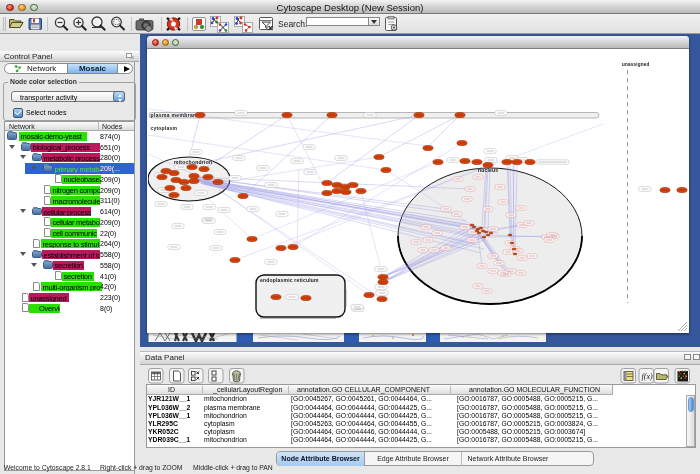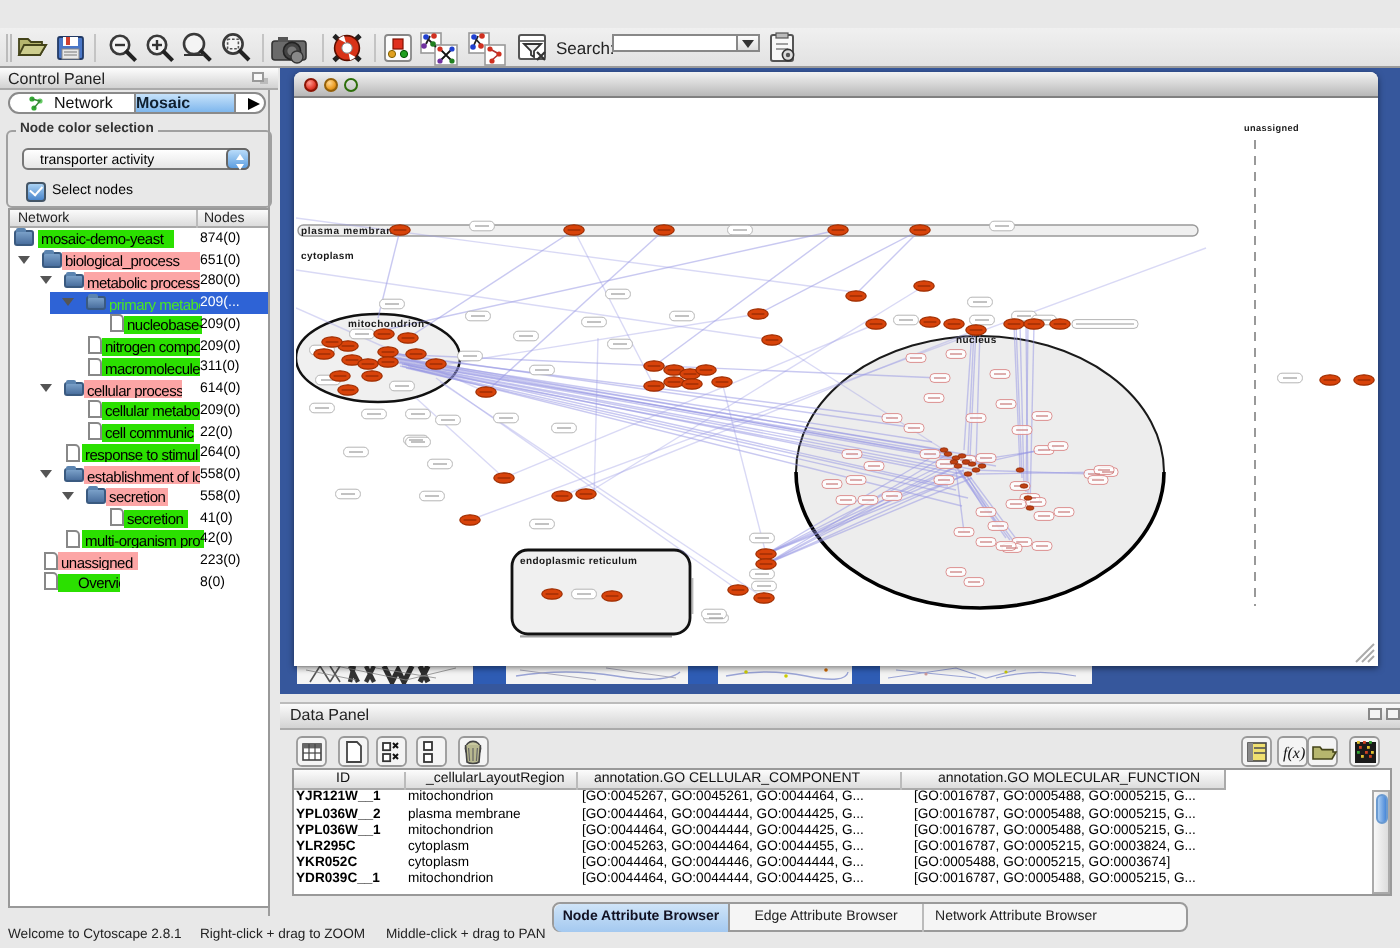--- a/index.html
+++ b/index.html
@@ -5,45 +5,45 @@
 html,body{width:700px;height:474px;overflow:hidden;background:#e8e8e8;font-family:"Liberation Sans",sans-serif;}
 .abs{position:absolute;}
 #page{position:relative;width:700px;height:474px;}
 
 #titlebar{left:0;top:0;width:700px;height:14px;background:linear-gradient(#f4f4f4,#d6d6d6 45%,#bcbcbc);border-bottom:1px solid #777;}
 #titlebar .tl{top:3.5px;width:7.5px;height:7.5px;border-radius:50%;}
 #title-text{width:700px;text-align:center;top:1.5px;font-size:9.5px;color:#111;}
 
 #toolbar{left:0;top:14px;width:700px;height:20px;background:linear-gradient(#f0f0f0,#e2e2e2);border-bottom:1px solid #9a9a9a;}
 
-#cp{left:0;top:34px;width:135px;height:424px;background:#e8e8e8;border-right:1px solid #9d9d9d;text-decoration:underline;}
+#cp{left:0;top:51px;width:135px;height:424px;background:#e8e8e8;border-right:1px solid #9d9d9d;text-decoration:underline;}
 #cp-head{left:0;top:0;width:139px;height:11px;background:linear-gradient(#fdfdfd,#d2d2d2);border-bottom:1px solid #aaa;font-size:8px;color:#222;padding:1px 0 0 4px;}#cp-headicon{left:126px;top:1.5px;width:6px;height:5.5px;border:1px solid #999;background:#f8f8f8;box-shadow:3px 2px 0 -1px #bbb;}
 #tabbar{left:4px;top:11.5px;width:129px;height:11px;background:#fff;border:1px solid #8a8a8a;border-radius:5.5px;overflow:hidden;}
-#tab-mosaic{left:62px;top:0;width:51px;height:11px;background:linear-gradient(#c6e2fa,#6fadea);border-left:1px solid #8a8a8a;border-right:1px solid #8a8a8a;font-weight:bold;font-size:8px;color:#102030;text-align:left;}
+#tab-mosaic{left:62px;top:0;width:51px;height:11px;background:linear-gradient(#c6e2fa,#6fadea);border-left:1px solid #8a8a8a;border-right:1px solid #8a8a8a;font-weight:bold;font-size:8px;color:#102030;text-align:center;}
 #tab-network{left:22px;top:0.5px;font-size:8px;color:#111;}#tab-neticon{left:9px;top:1.5px;width:8px;height:8px;}
 #tab-arrow{left:119px;top:2px;width:0;height:0;border-left:6px solid #000;border-top:3.5px solid transparent;border-bottom:3.5px solid transparent;}
 #groupbox{left:3px;top:31px;width:133px;height:39px;border:1px solid #a0a0a0;border-radius:3px;}
 #group-label{left:8px;top:26.5px;font-size:6.8px;font-weight:bold;color:#333;background:#e8e8e8;padding:0 2px;}
 #combo{left:11px;top:40px;width:114px;height:11px;background:linear-gradient(#ffffff,#e6e6e6);border:1px solid #777;border-radius:3px;font-size:7px;color:#000;padding:1.5px 0 0 8px;}
 #combo-btn{left:113px;top:40px;width:12px;height:11px;background:linear-gradient(#b9dcfa,#5e9fe0);border:1px solid #666;border-radius:3px;}
 #combo-btn:before{content:"";position:absolute;left:3.5px;top:2px;border-left:2.5px solid transparent;border-right:2.5px solid transparent;border-bottom:3px solid #fff;}
 #combo-btn:after{content:"";position:absolute;left:3.5px;top:6.5px;border-left:2.5px solid transparent;border-right:2.5px solid transparent;border-top:3px solid #fff;}
 #checkbox{left:13px;top:57px;width:9.5px;height:9.5px;background:linear-gradient(#aad2f4,#4a86cc);border:1px solid #456;border-radius:2px;}
 #checkmark{left:15px;top:58.5px;width:5.5px;height:3.5px;border-left:1.6px solid #fff;border-bottom:1.6px solid #fff;transform:rotate(-48deg);}
 #check-label{left:26px;top:57.5px;font-size:7px;color:#000;}
 #treebox{left:4px;top:70px;width:131px;height:350px;background:#fff;border:1px solid #999;}
 #treehead{left:0px;top:0px;width:129px;height:8.5px;background:linear-gradient(#fbfbfb,#dcdcdc);border-bottom:1px solid #aaa;}
 #treehead .c1{left:4px;top:0.5px;font-size:7px;color:#222;}
 #treehead .c2{left:97px;top:0.5px;font-size:7px;color:#222;}
 #treehead .dv{left:93px;top:0;width:1px;height:8.5px;background:#bbb;}
 .trow{left:0;width:129px;height:10.76px;font-size:7.5px;}
 .chip{position:absolute;top:1px;height:9px;padding:0.5px 0 0 1.5px;color:#000;white-space:nowrap;overflow:hidden;letter-spacing:-0.25px;}
 .num{position:absolute;left:95px;top:2px;color:#000;font-size:7px;}
 .green{background:#2be000;}
-.red{background:#fca5a5;}
+.red{background:#be185d;}
 .arr{position:absolute;top:3px;width:0;height:0;border-top:4.5px solid #555;border-left:3.5px solid transparent;border-right:3.5px solid transparent;}
 .folder{position:absolute;top:1.5px;width:10px;height:7.5px;background:linear-gradient(#7aa0c8,#4a6f9e);border:1px solid #3a5a80;border-radius:1.5px;}
 .folder:before{content:"";position:absolute;left:0px;top:-2px;width:5px;height:2px;background:#5b84b0;border-radius:1px 1px 0 0;}
 .leaf{position:absolute;top:0.5px;width:7px;height:9px;background:#fff;border:1px solid #888;border-radius:0 2.5px 0 0;}
 
 #mdi{left:140px;top:34px;width:560px;height:313px;background:#36579c;overflow:hidden;}
 #netwin{left:7px;top:2px;width:542px;height:297px;background:#fff;border-radius:4px 4px 0 0;box-shadow:0 1px 3px rgba(0,0,0,.5);}
 #netwin-tb{left:0;top:0;width:542px;height:13px;background:linear-gradient(#f2f2f2,#d0d0d0 60%,#b8b8b8);border-bottom:1px solid #808080;border-radius:4px 4px 0 0;}
 #netwin-tb .tl{top:3px;width:7px;height:7px;border-radius:50%;}
 #netwin-title{width:542px;text-align:center;top:2px;font-size:8px;font-weight:bold;color:#111;}
@@ -68,20 +68,26 @@
 
 #btabs{left:276px;top:451px;width:318px;height:15px;background:#f5f5f5;border:1px solid #9a9a9a;border-radius:4px;font-size:7px;white-space:nowrap;}
 #btab1{left:0;top:0;width:88px;height:14px;background:linear-gradient(#cfe4f8,#a4c9f0);border-right:1px solid #9a9a9a;border-radius:4px 0 0 4px;text-align:center;padding-top:3px;font-weight:bold;color:#112;}
 #btab2{left:88px;top:0;width:97px;height:14px;border-right:1px solid #bbb;text-align:center;padding-top:3px;color:#222;}
 #btab3{left:185px;top:0;width:92px;height:14px;text-align:center;padding-top:3px;color:#222;}
 
 #status{left:0;top:458px;width:700px;height:16px;font-size:6.8px;color:#222;}
 </style></head>
 <body>
 <div id="page">
+  <div class="abs" id="titlebar">
+    <div class="abs tl r" style="left:6px;"></div>
+    <div class="abs tl y" style="left:18px;"></div>
+    <div class="abs tl g" style="left:30px;"></div>
+    <div class="abs" id="title-text">Cytoscape Desktop (New Session)</div>
+  </div>
   <div class="abs" id="toolbar">
       <svg width="700" height="20" viewBox="0 0 700 20" style="position:absolute;left:0;top:0;">
 <line x1="3.5" y1="3" x2="3.5" y2="17" stroke="#bbb" stroke-width="1"></line>
         <line x1="5.5" y1="3" x2="5.5" y2="17" stroke="#bbb" stroke-width="1"></line>
 <path d="M 9.5 13.5 L 9.5 5.5 L 14 5.5 L 15.5 7 L 21 7 L 21 8.5 L 23 8.5 L 20 13.5 Z" fill="#b6b66e" stroke="#44441a" stroke-width="0.9"></path>
 <path d="M 9.5 13.5 L 12 8.5 L 23 8.5 L 20 13.5 Z" fill="#cdcd8e" stroke="#44441a" stroke-width="0.9"></path>
 <rect x="29" y="4.5" width="12.5" height="11" rx="1" fill="#4а77с8"></rect>
 <rect x="29" y="4.5" width="12.5" height="11" rx="1" fill="#4a77c8" stroke="#223a66" stroke-width="0.9"></rect>
 <rect x="31.5" y="4.5" width="7.5" height="4.5" fill="#fff"></rect>
         <rect x="33" y="4.5" width="2" height="4" fill="#d04030"></rect>

